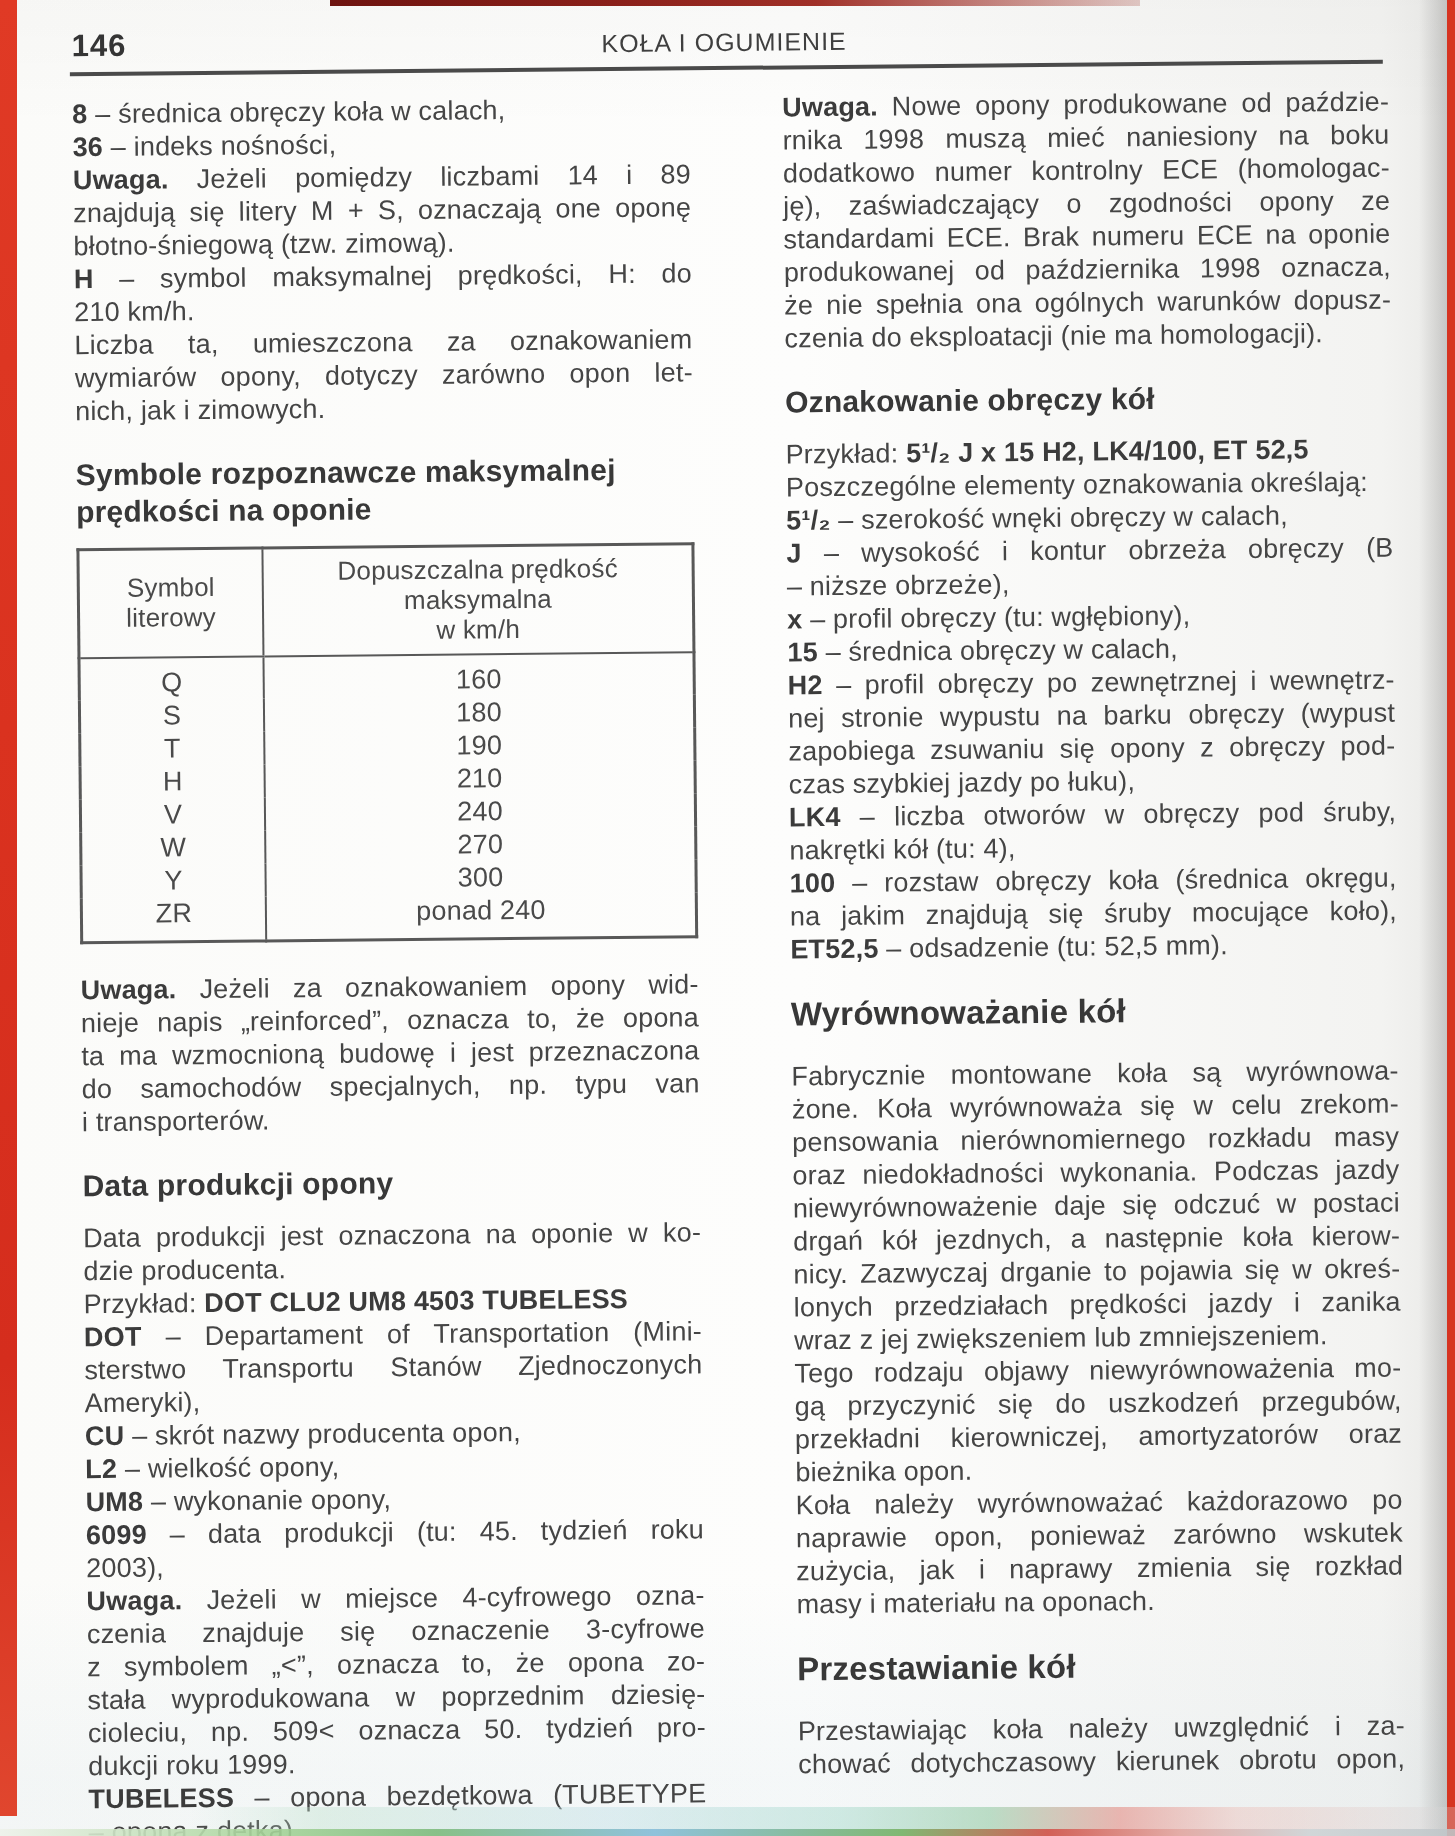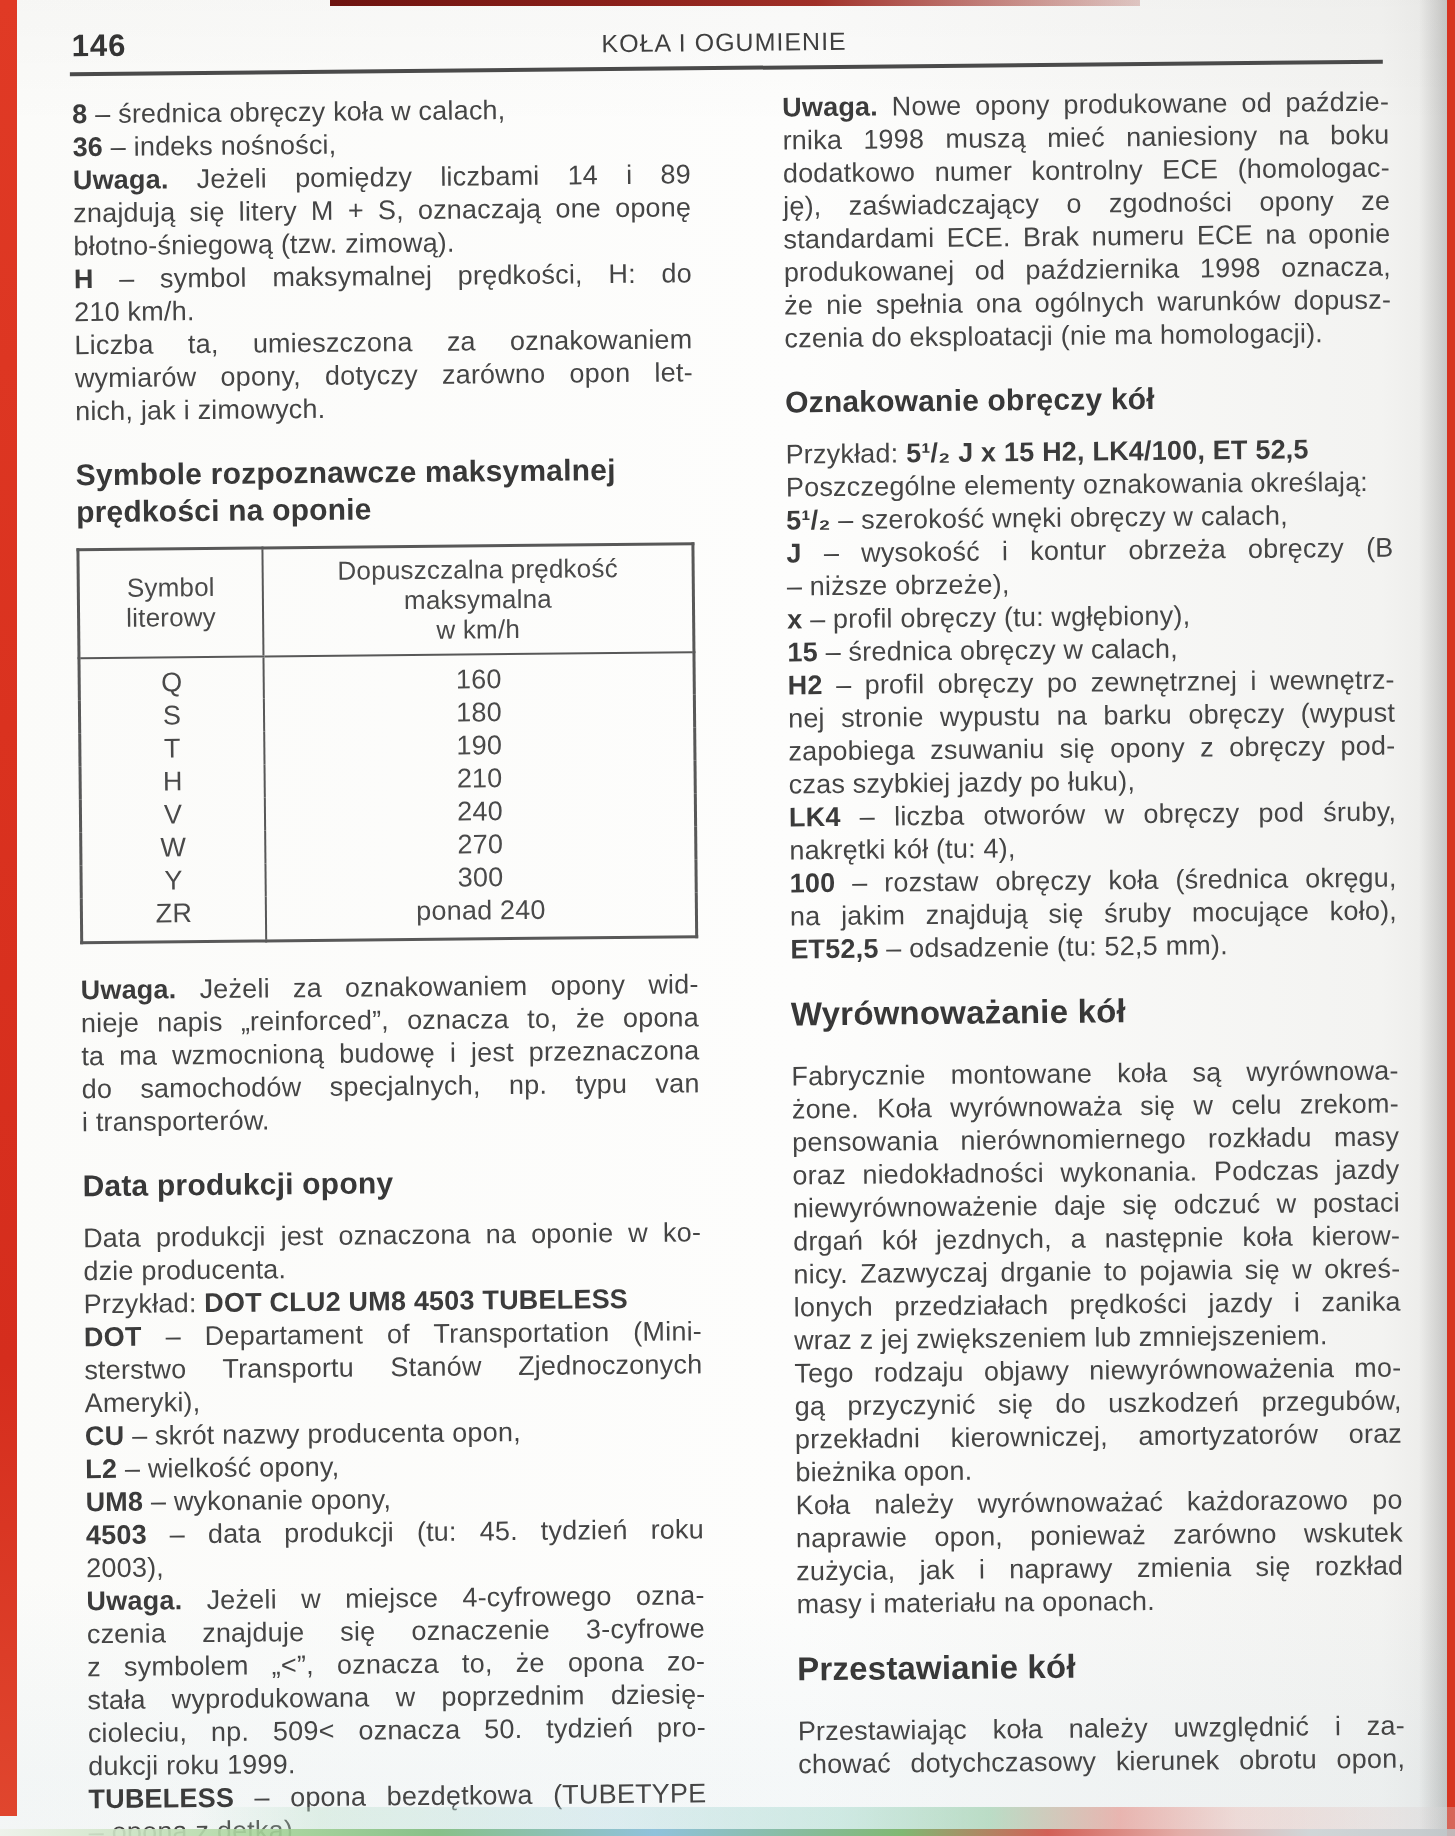--- a/index.html
+++ b/index.html
@@ -170,21 +170,21 @@
           <div class="para">
             <div class="ln jst">Data produkcji jest oznaczona na oponie w ko-</div>
             <div class="ln nw">dzie producenta.</div>
             <div class="ln nw">Przykład: <b>DOT CLU2 UM8 4503 TUBELESS</b></div>
             <div class="ln jst"><b>DOT</b> – Departament of Transportation (Mini-</div>
             <div class="ln jst">sterstwo Transportu Stanów Zjednoczonych</div>
             <div class="ln nw">Ameryki),</div>
             <div class="ln nw"><b>CU</b> – skrót nazwy producenta opon,</div>
             <div class="ln nw"><b>L2</b> – wielkość opony,</div>
             <div class="ln nw"><b>UM8</b> – wykonanie opony,</div>
-            <div class="ln jst"><b>4503</b> – data produkcji (tu: 45. tydzień roku</div>
+            <div class="ln jst"><b>6099</b> – data produkcji (tu: 45. tydzień roku</div>
             <div class="ln nw">2003),</div>
             <div class="ln jst"><b>Uwaga.</b> Jeżeli w miejsce 4-cyfrowego ozna-</div>
             <div class="ln jst">czenia znajduje się oznaczenie 3-cyfrowe</div>
             <div class="ln jst">z symbolem „&lt;”, oznacza to, że opona zo-</div>
             <div class="ln jst">stała wyprodukowana w poprzednim dziesię-</div>
             <div class="ln jst">cioleciu, np. 509&lt; oznacza 50. tydzień pro-</div>
             <div class="ln nw">dukcji roku 1999.</div>
             <div class="ln jst"><b>TUBELESS</b> – opona bezdętkowa (TUBETYPE</div>
             <div class="ln nw">– opona z dętką).</div>
           </div>

